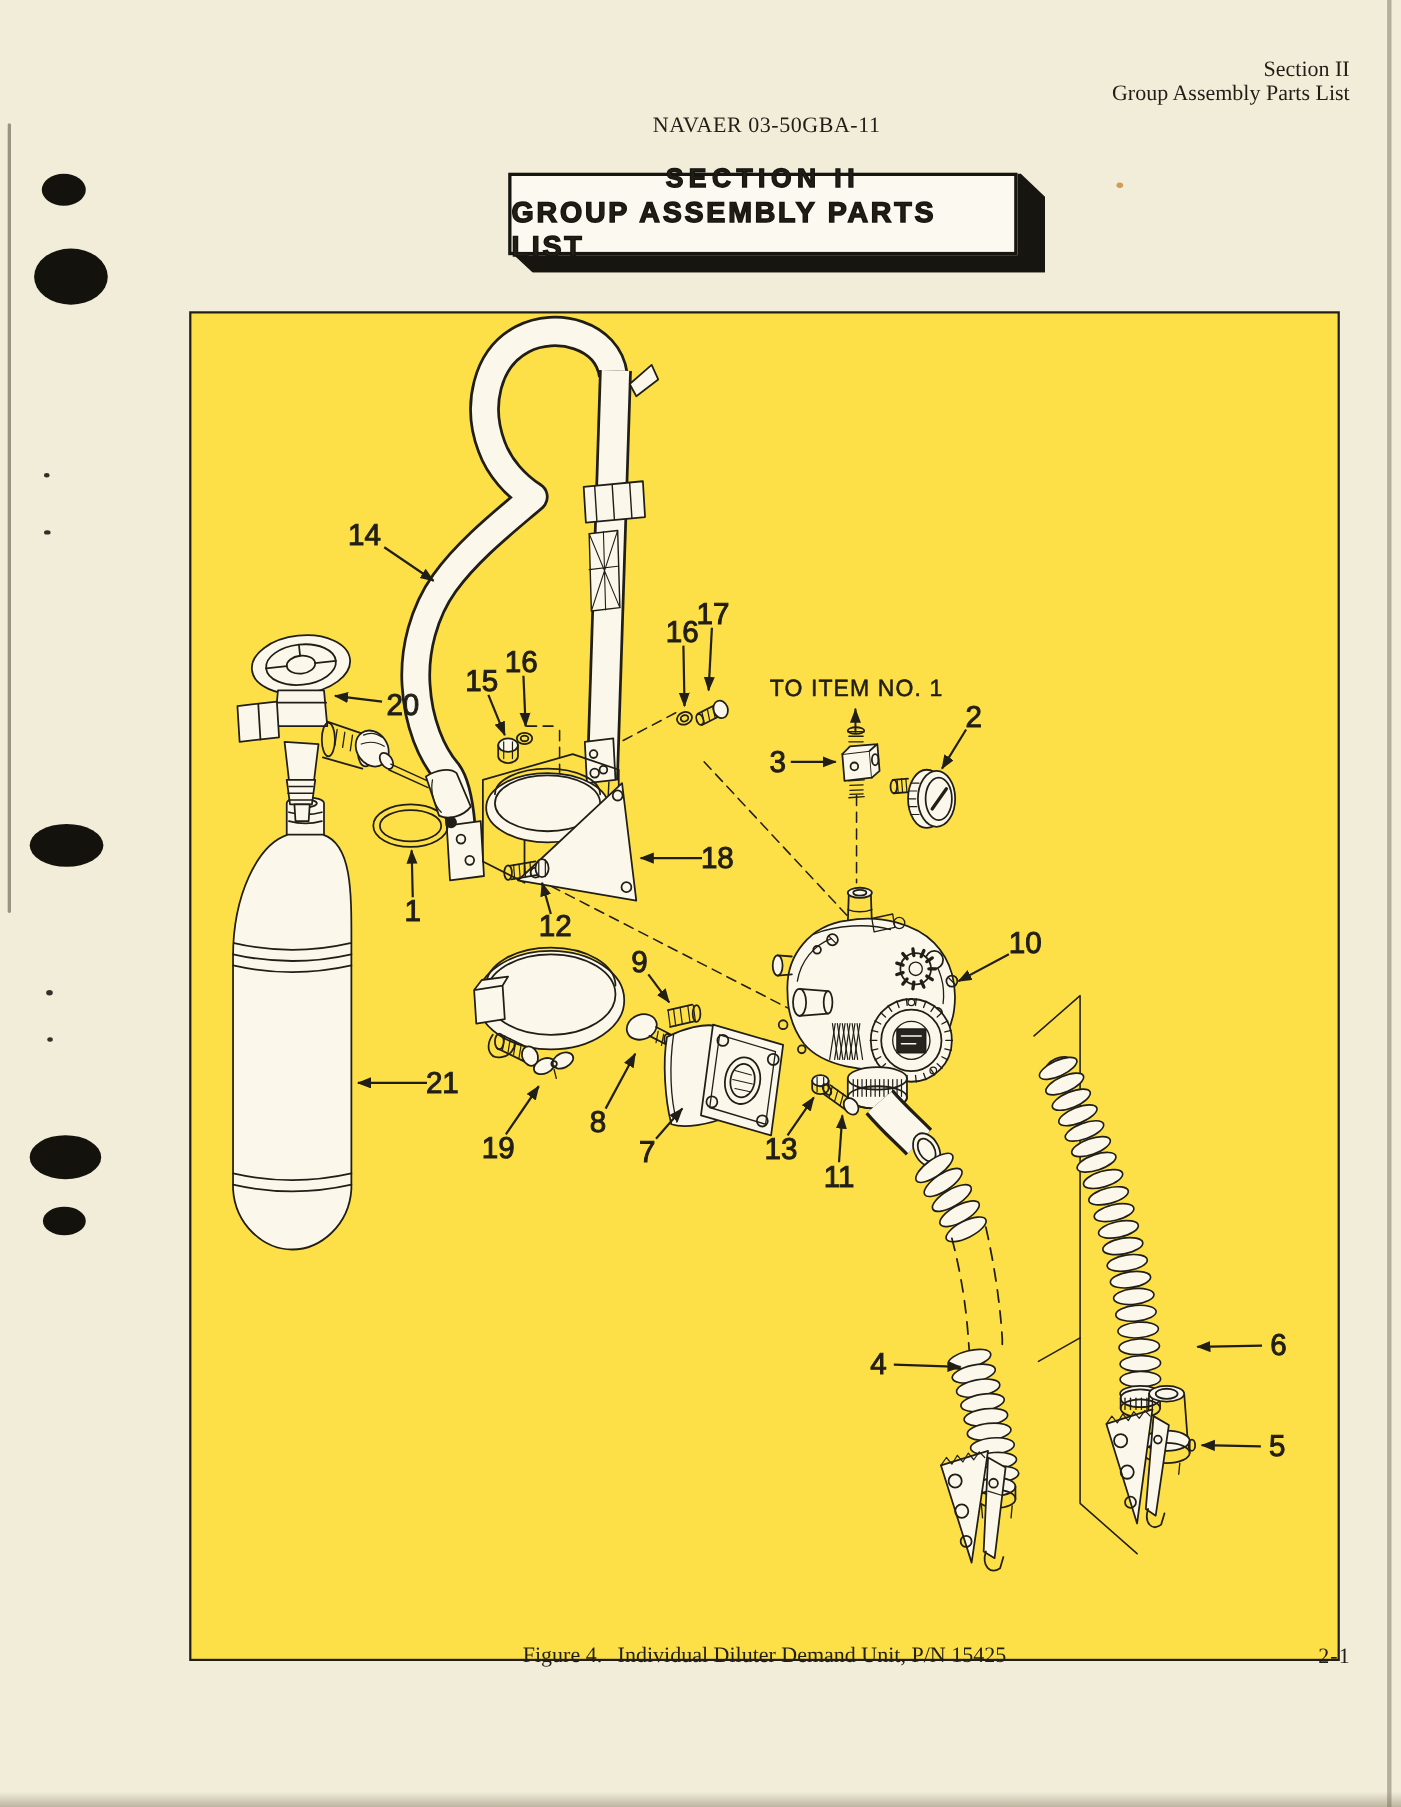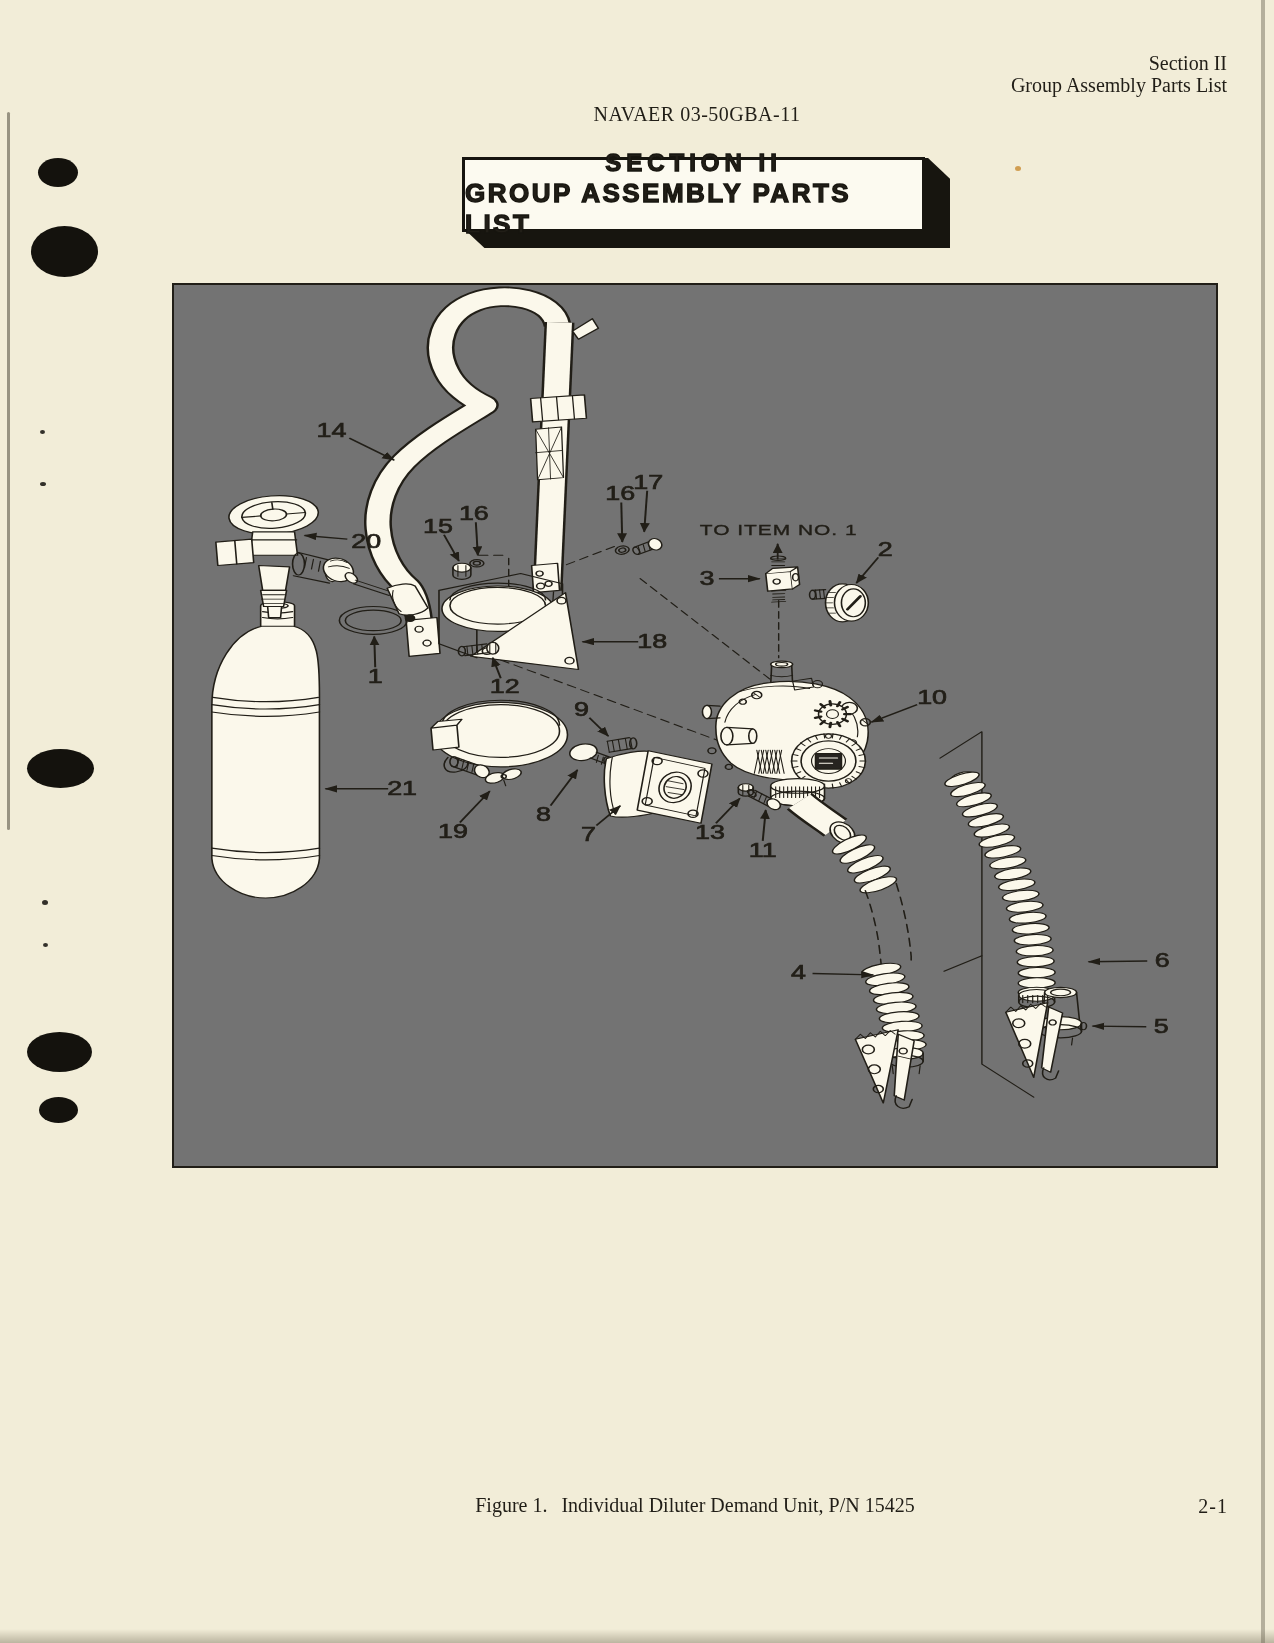--- a/index.html
+++ b/index.html
@@ -22,22 +22,22 @@
     background:#17150f;
     clip-path:polygon(0.5% 1%, 95.5% 1%, 100% 24%, 100% 100%, 4.6% 100%, 0% 77%);}
   .banner-box{position:absolute;left:462px;top:157px;width:463px;height:75px;
     background:#fcfaf0;border:3px solid #17150f;box-sizing:border-box;
     display:flex;flex-direction:column;align-items:center;justify-content:center;gap:1px;}
   .banner-l1{font-family:"Liberation Sans",sans-serif;font-weight:900;font-size:24px;
     letter-spacing:5px;-webkit-text-stroke:1.3px #17150f;}
   .banner-l2{font-family:"Liberation Sans",sans-serif;font-weight:900;font-size:26px;
     letter-spacing:2.5px;-webkit-text-stroke:1.3px #17150f;}
   
-  .figure-box{position:absolute;left:172px;top:283px;width:1046px;height:885px;
-    border:2.5px solid #211e17;background:#737373;box-sizing:border-box;}
+  .figure-box{position:absolute;left:172px;top:283px;width:1046px;height:1227px;
+    border:2.5px solid #211e17;background:#fde047;box-sizing:border-box;}
   .figure-box svg{position:absolute;left:0;top:0;width:100%;height:100%;}
   
   .dot{position:absolute;background:#14120d;border-radius:50%;}
   .speck{position:absolute;border-radius:50%;}
   .edge-left{position:absolute;left:7px;top:112px;width:3px;height:718px;
     background:rgba(62,57,44,.5);border-radius:2px;}
   .edge-right{position:absolute;right:9px;top:0;width:4px;height:1643px;
     background:rgba(80,74,58,.38);}
   .edge-bottom{position:absolute;left:0;bottom:0;width:1274px;height:14px;
     background:linear-gradient(to bottom, rgba(120,113,92,0), rgba(120,113,92,.45));}
@@ -540,15 +540,15 @@
         <line x1="1149" y1="1206" x2="1090" y2="1207" stroke="#211e17" stroke-width="2" marker-end="url(#arr)"></line>
         <text x="1164" y="1214" class="co">6</text>
         <line x1="1148" y1="1296" x2="1094" y2="1295" stroke="#211e17" stroke-width="2" marker-end="url(#arr)"></line>
         <text x="1163" y="1305" class="co">5</text>
       </g>
   <text id="fig-anno" class="anno" x="779" y="625">TO ITEM NO. 1</text>
 </svg>
 </div>
 
 <div class="caption">
-  <span>Figure 1.</span><span class="gap"></span><span>Individual Diluter Demand Unit, P/N 15425</span>
+  <span>Figure 4.</span><span class="gap"></span><span>Individual Diluter Demand Unit, P/N 15425</span>
 </div>
 <div class="pagenum">2-1</div>
 
 </body></html>

